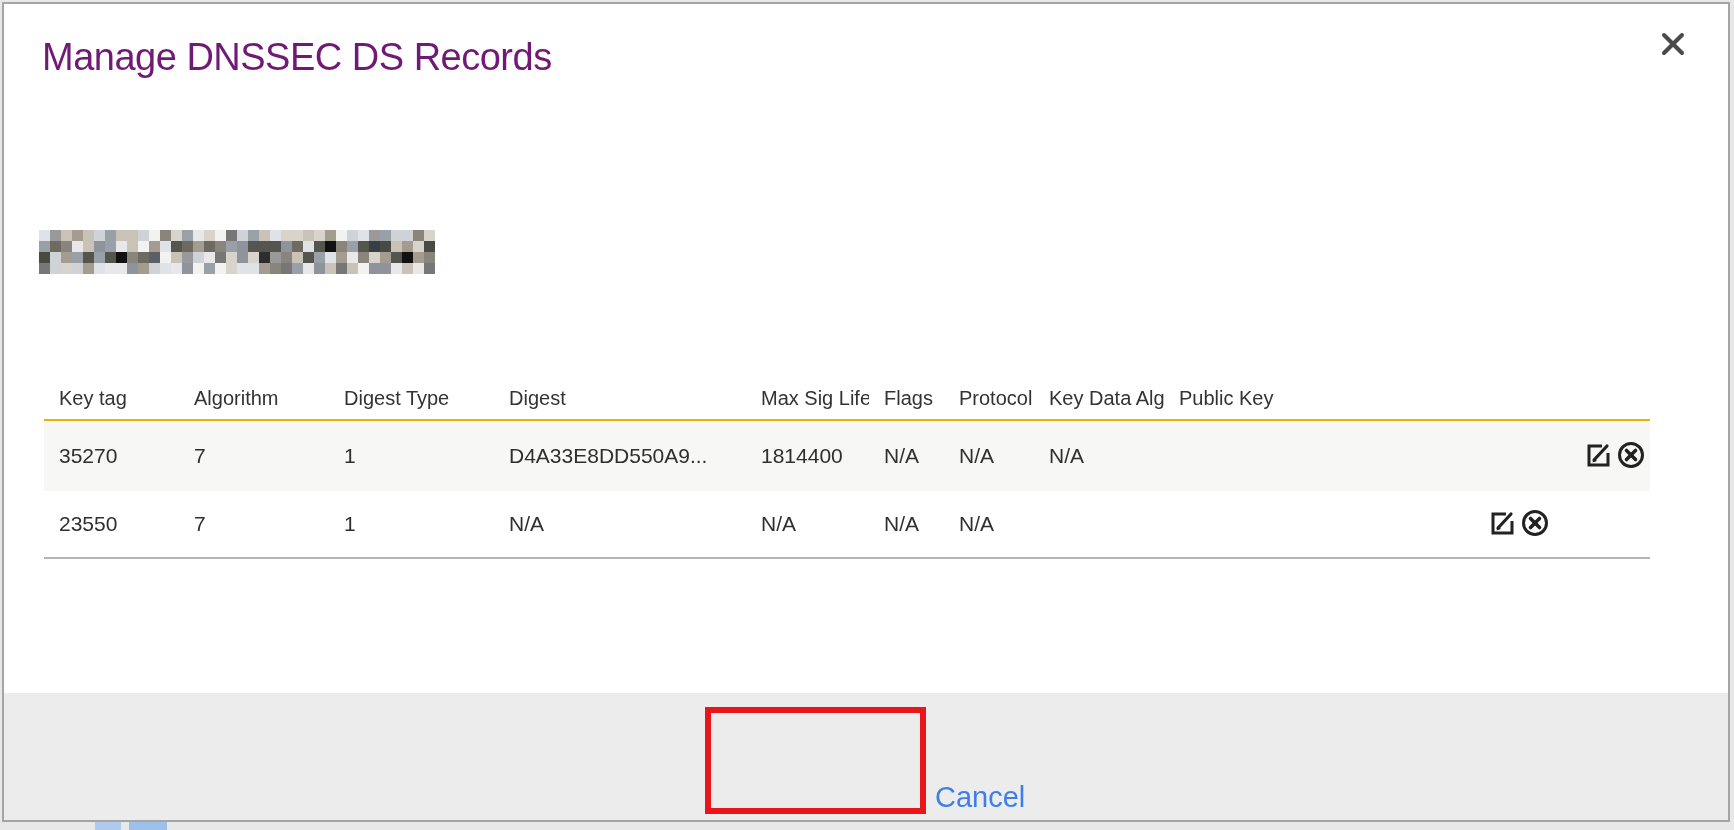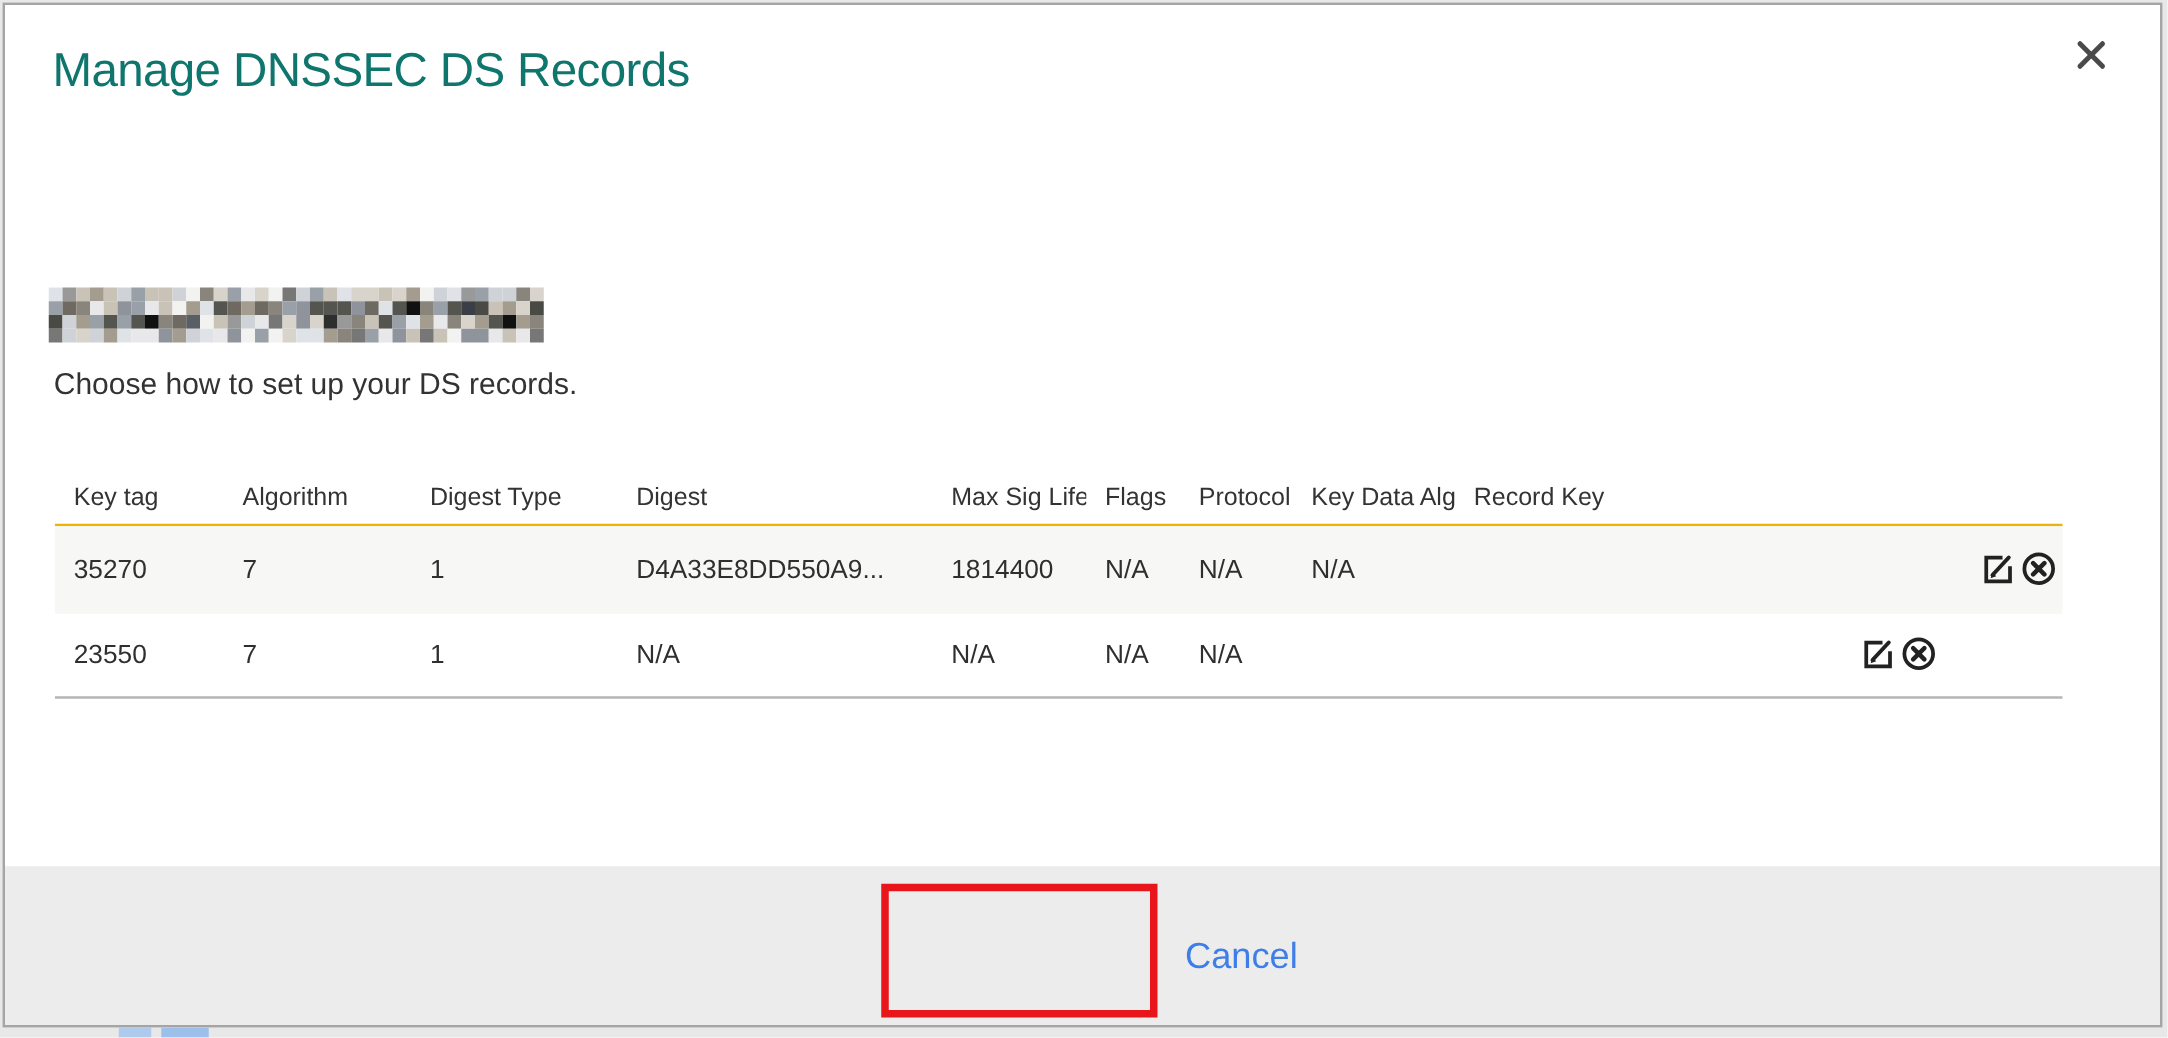--- a/index.html
+++ b/index.html
@@ -16,21 +16,21 @@
 
   .dialog {
     position:absolute; left:2px; top:2px;
     width:1728px; height:820px;
     background:#ffffff;
     border:2px solid #a5a5a5;
   }
 
   .dialog-title {
     position:absolute; left:38px; top:32px;
-    font-size:38px; font-weight:400; color:#0f766e;
+    font-size:38px; font-weight:400; color:#701a75;
     letter-spacing:-0.5px;
   }
 
   .close-btn {
     position:absolute; right:40px; top:26px;
     width:30px; height:30px; cursor:pointer;
     display:flex; align-items:center; justify-content:center;
     background:none; border:none;
   }
 
@@ -101,26 +101,25 @@
     background:#5a9810;
     border:none;
     border-bottom:7px solid #4c8010;
     color:#ffffff;
     font-size:28px;
     font-family:"Liberation Sans", sans-serif;
     cursor:pointer;
   }
 
   .cancel-link {
-    position:absolute; left:931px; top:745px;
+    position:absolute; left:931px; top:777px;
     font-size:29px;
     color:#3e7ee8;
     text-decoration:none;
     cursor:pointer;
-    margin-left:13px;
   }
 </style>
 </head>
 <body>
 
 <div class="under-page-bit under-bit-1"></div>
 <div class="under-page-bit under-bit-2"></div>
 
 <div class="dialog">
 
@@ -275,33 +274,32 @@
       <span style="background: rgb(201, 194, 182);"></span>
       <span style="background: rgb(242, 242, 240);"></span>
       <span style="background: rgb(143, 148, 156);"></span>
       <span style="background: rgb(143, 148, 156);"></span>
       <span style="background: rgb(232, 232, 234);"></span>
       <span style="background: rgb(201, 194, 182);"></span>
       <span style="background: rgb(232, 232, 234);"></span>
       <span style="background: rgb(119, 119, 119);"></span>
     </div>
 
-  <div class="instruction">Choose how to set up your DS records.</div>
 
   <div class="ds-table">
     <div class="t-row t-head">
       <div class="t-cell">Key tag</div>
       <div class="t-cell">Algorithm</div>
       <div class="t-cell">Digest Type</div>
       <div class="t-cell">Digest</div>
       <div class="t-cell">Max Sig Life</div>
       <div class="t-cell">Flags</div>
       <div class="t-cell">Protocol</div>
       <div class="t-cell">Key Data Alg</div>
-      <div class="t-cell">Record Key</div>
+      <div class="t-cell">Public Key</div>
       <div class="t-cell"></div>
     </div>
 
     <div class="t-row t-body-row-0">
       <div class="t-cell">35270</div>
       <div class="t-cell">7</div>
       <div class="t-cell">1</div>
       <div class="t-cell">D4A33E8DD550A9...</div>
       <div class="t-cell">1814400</div>
       <div class="t-cell">N/A</div>

